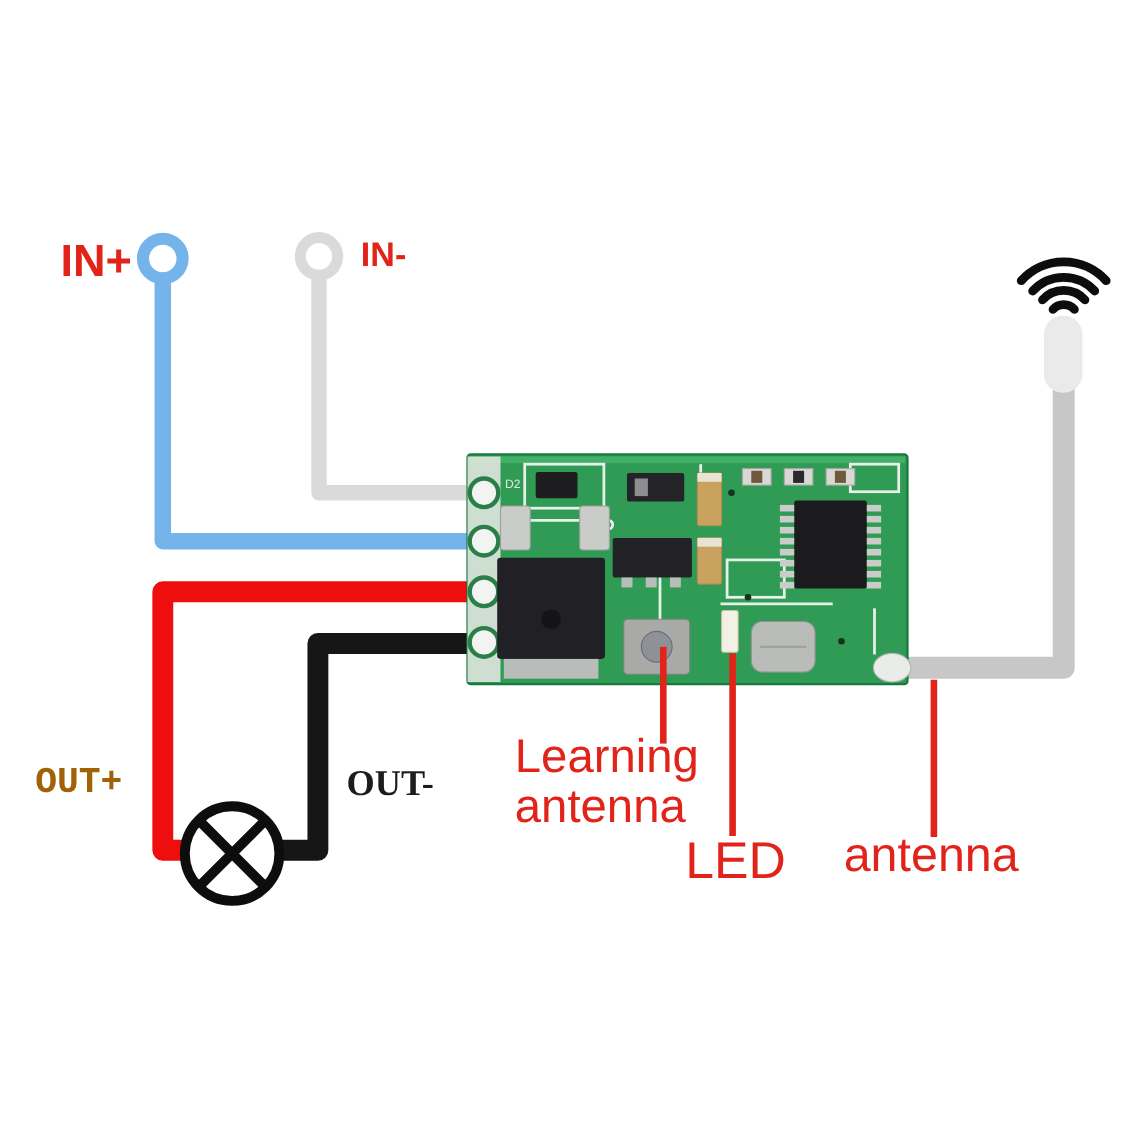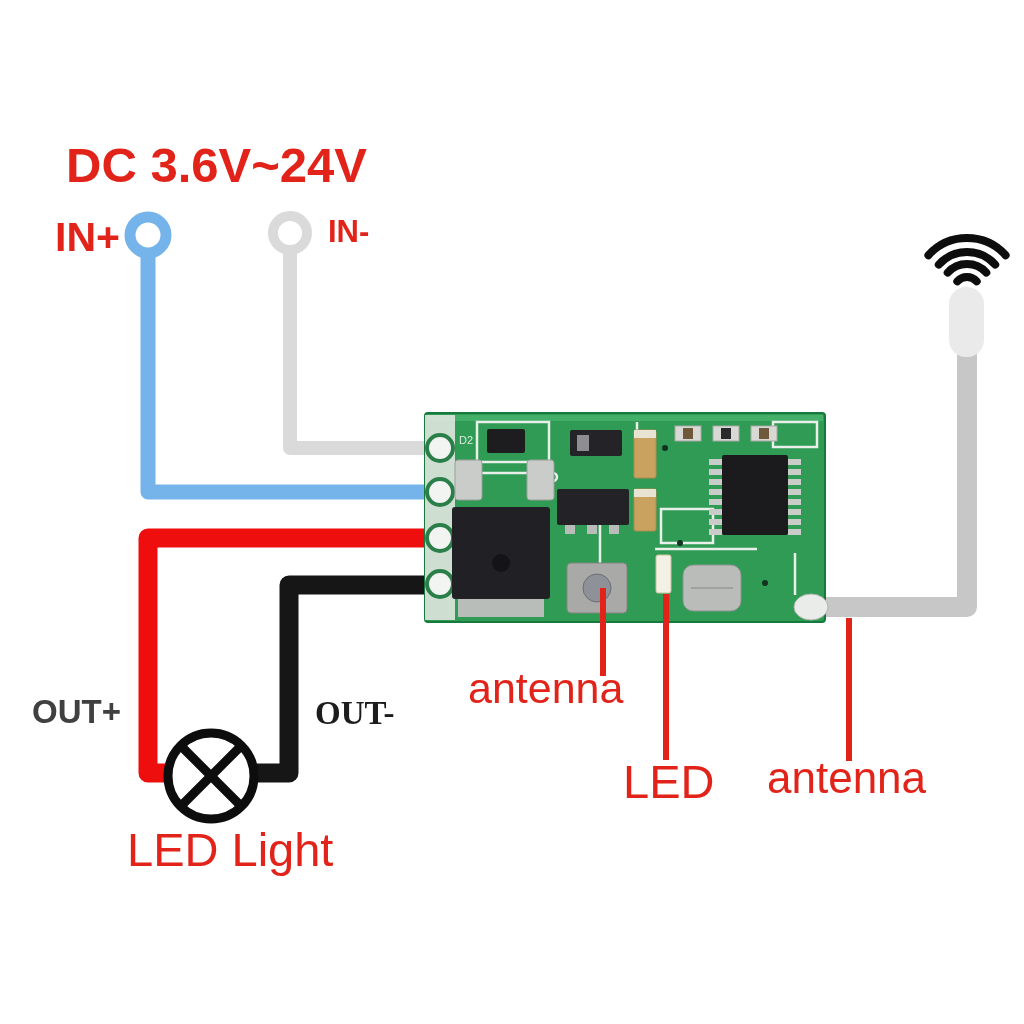--- a/index.html
+++ b/index.html
@@ -6,21 +6,21 @@
   .canvas{
     position:relative;width:1024px;height:1024px;background:#ffffff;overflow:hidden;
     font-family:"Liberation Sans", sans-serif;
   }
   svg.scene{position:absolute;left:0;top:0;}
   .lbl{position:absolute;white-space:nowrap;}
   .watermark{left:54px;top:12px;font-size:43px;font-weight:bold;color:#3a3a3a;letter-spacing:1px;}
   .voltage{left:66px;top:137px;font-size:49px;font-weight:bold;color:#e2231a;}
   .in-plus{left:55px;top:214px;font-size:41px;font-weight:bold;color:#e2231a;}
   .in-minus{left:328px;top:214px;font-size:31px;font-weight:bold;color:#e2231a;}
-  .out-plus{left:32px;top:693px;font-size:33px;font-weight:bold;color:#404040;}
+  .out-plus{left:32px;top:693px;font-size:33px;font-weight:bold;color:#a16207;font-family:Liberation Mono, monospace;}
   .out-minus{left:315px;top:695px;font-size:33px;font-weight:bold;color:#1c1c1c;font-family:Liberation Serif, serif;}
   .learning{left:468px;top:666px;font-size:43px;color:#e2231a;line-height:45px;}
   .led-label{left:623px;top:754px;font-size:47px;color:#e2231a;}
   .antenna-label{left:767px;top:753px;font-size:44px;color:#e2231a;text-align:center;}
   .led-light{left:127px;top:822px;font-size:47px;color:#e2231a;}
 </style>
 </head>
 <body>
 
 <div class="canvas">
@@ -146,25 +146,24 @@
       </g>
     </g>
 
     <g stroke-width="6" stroke-linecap="butt">
       <path d="M 603 588 L 603 676" fill="none" stroke="#e2231a"></path>
       <path d="M 666 594 L 666 760" fill="none" stroke="#e2231a"></path>
       <path d="M 849 618 L 849 761" fill="none" stroke="#e2231a"></path>
     </g>
   </svg>
 
-  <div class="lbl voltage">DC 3.6V~24V</div>
   <div class="lbl in-plus">IN+</div>
   <div class="lbl in-minus">IN-</div>
   <div class="lbl out-plus">OUT+</div>
   <div class="lbl out-minus">OUT-</div>
   <div class="lbl learning">
+    <div>Learning</div>
     <div>antenna</div>
   </div>
   <div class="lbl led-label">LED</div>
   <div class="lbl antenna-label">antenna</div>
-  <div class="lbl led-light">LED Light</div>
 
 </div>
 
 </body></html>

